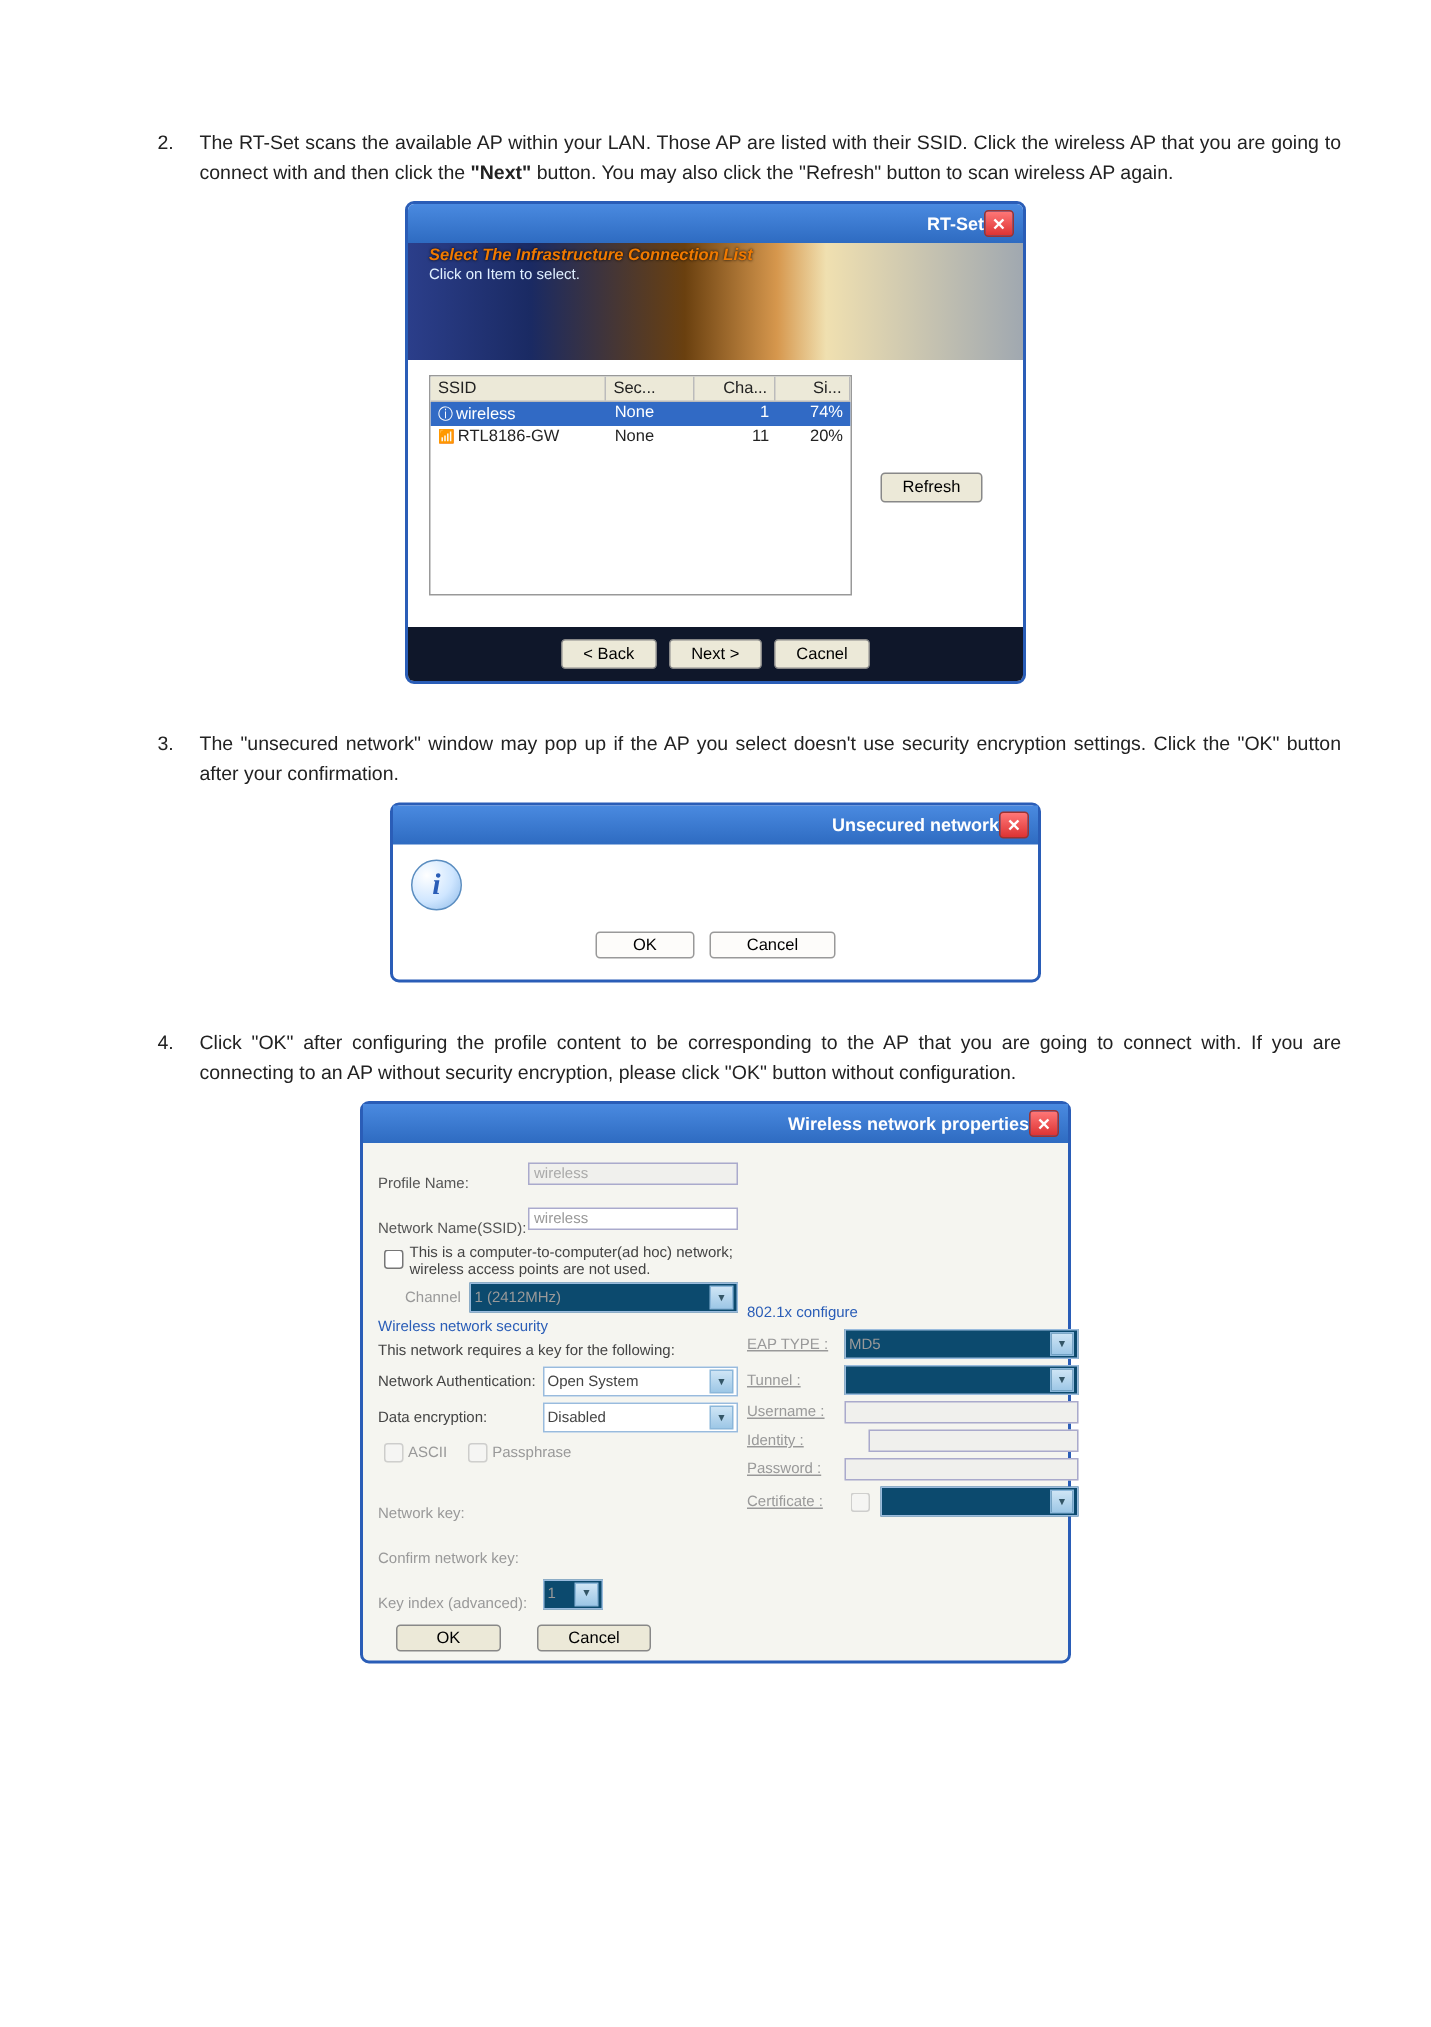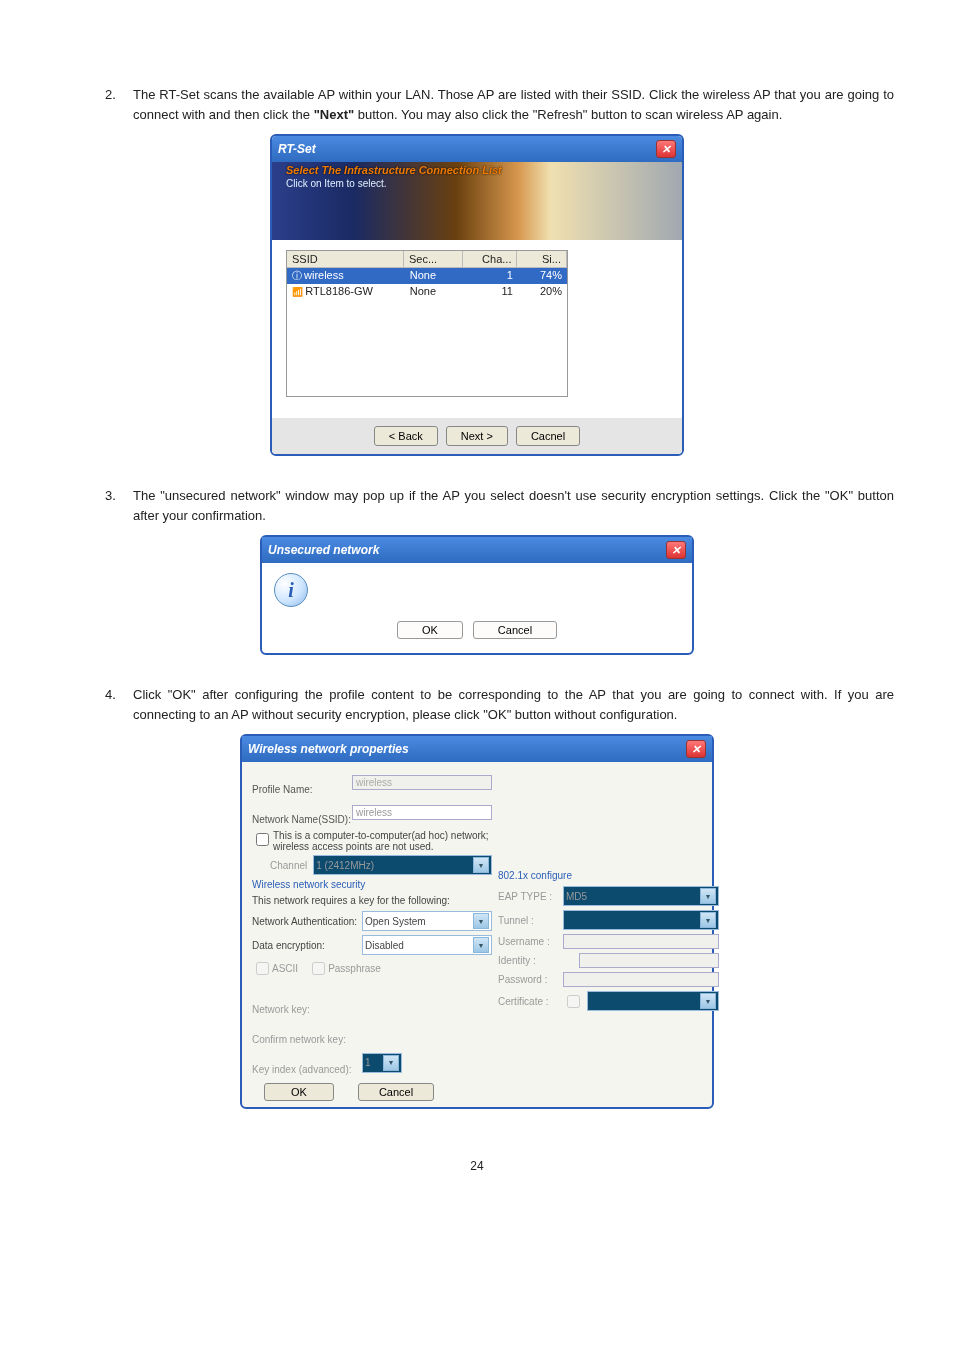--- a/index.html
+++ b/index.html
@@ -45,24 +45,23 @@
       background: white;
       font-family: Tahoma, Arial, sans-serif;
       font-size: 11px;
     }
     .titlebar {
       background: linear-gradient(#4a8ae0, #2e6bc1);
       color: white;
       font-weight: bold;
       padding: 4px 6px;
       display: flex;
-      justify-content: space-between;
+      justify-content: flex-end;
       align-items: center;
       font-size: 12px;
-      font-style: italic;
     }
     .closebtn {
       width: 18px;
       height: 16px;
       background: linear-gradient(#f77,#d33);
       border: 1px solid #933;
       border-radius: 3px;
       display: flex;
       align-items: center;
       justify-content: center;
@@ -133,21 +132,21 @@
     .winbtn {
       background: #ece9d8;
       border: 1px solid #888;
       border-radius: 3px;
       padding: 3px 14px;
       font-size: 11px;
       font-family: Tahoma, Arial, sans-serif;
       cursor: pointer;
     }
     .footer-bar {
-      background: #e5e5e5;
+      background: #0f172a;
       padding: 8px 4px;
       display: flex;
       justify-content: center;
       gap: 8px;
     }
 
     
     .unsec-window {
       width: 430px;
       border: 2px solid #2a5db7;
@@ -244,21 +243,21 @@
       margin-bottom: 5px;
       margin-top: 4px;
     }
     .sub-row {
       display:flex;
       align-items:center;
       margin-bottom: 4px;
       color: #444;
     }
     .sub-row label { width: 110px; }
-    .sub-row2 label { width: 65px; }
+    .sub-row2 label { width: 65px; text-decoration: underline; }
     .select-box {
       flex:1;
       border: 1px solid #9bd;
       background: white;
       padding: 1px 2px;
       display:flex;
       justify-content:space-between;
       align-items:center;
       font-size:10px;
     }
@@ -321,20 +320,23 @@
               <div class="col-sec">None</div>
               <div class="col-cha">1</div>
               <div class="col-si">74%</div>
             </div>
             <div class="list-row">
               <div class="col-ssid wifi-icon2">RTL8186-GW</div>
               <div class="col-sec">None</div>
               <div class="col-cha">11</div>
               <div class="col-si">20%</div>
             </div>
+          </div>
+          <div class="refresh-area">
+            <button class="winbtn">Refresh</button>
           </div>
         </div>
         <div class="footer-bar">
           <button class="winbtn">&lt; Back</button>
           <button class="winbtn">Next &gt;</button>
           <button class="winbtn">Cacnel</button>
         </div>
       </div>
     </div>
   </div>
@@ -474,15 +476,14 @@
                 <span></span>
                   <span class="chev">▼</span>
               </div>
             </div>
           </div>
         </div>
       </div>
     </div>
   </div>
 
-  <div class="page-number">24</div>
 
 </div>
 
 </body></html>

